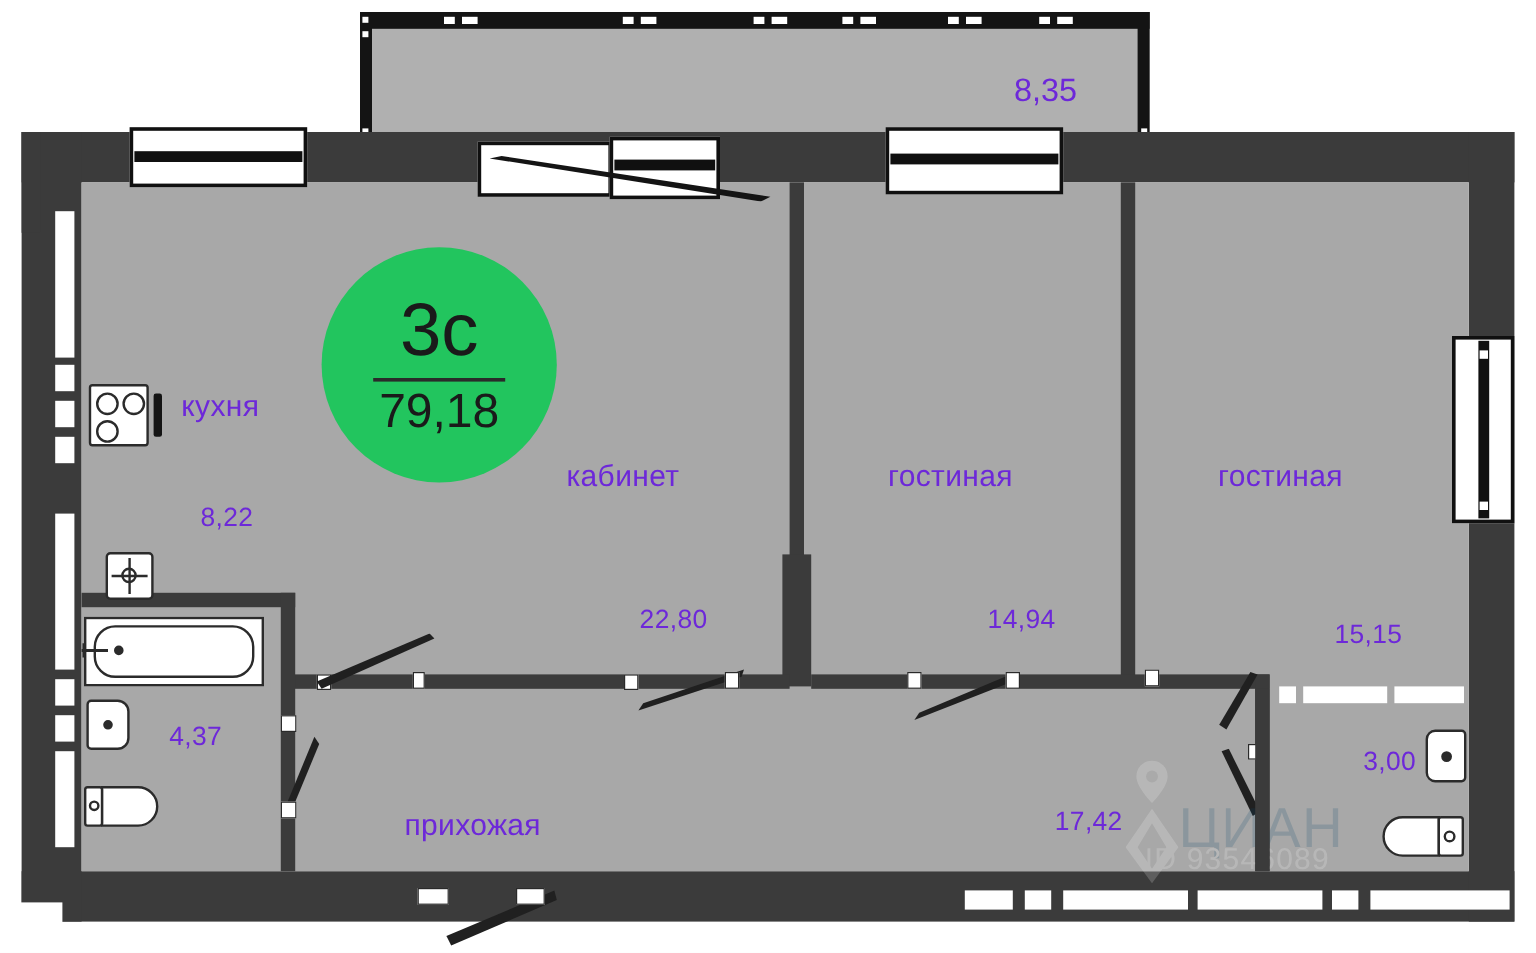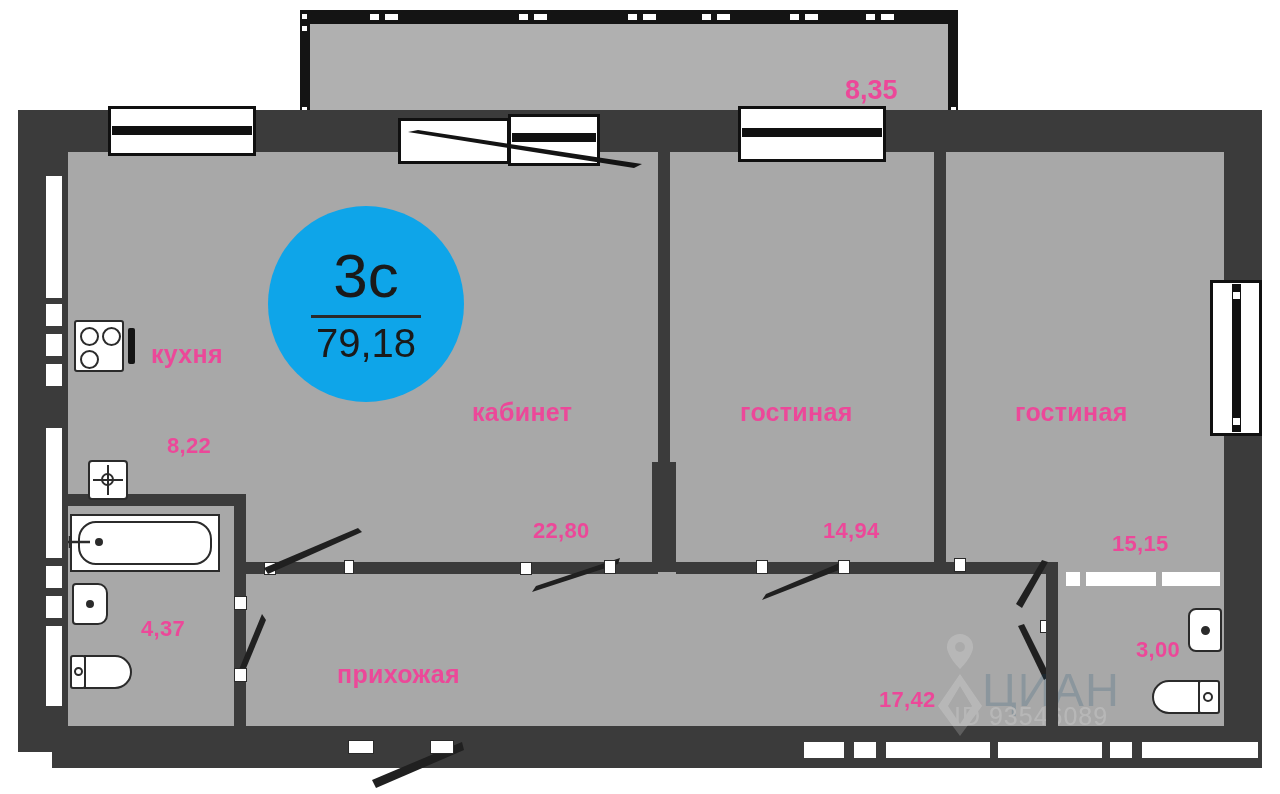--- a/index.html
+++ b/index.html
@@ -8,29 +8,29 @@
     position:relative;
     width:1280px;height:794px;
     background:#ffffff;
     overflow:hidden;
   }
   .wall{position:absolute;background:#3b3b3b;}
   .floor{position:absolute;background:#a8a8a8;}
   .floor-light{position:absolute;background:#b0b0b0;}
   .white{position:absolute;background:#ffffff;}
   .blk{position:absolute;background:#141414;}
-  .lbl{position:absolute;color:#ec4899;white-space:nowrap;font-weight:700;margin-top:15px;}
+  .lbl{position:absolute;color:#6d28d9;white-space:nowrap;font-weight:400;}
   .room-name{font-size:25px;letter-spacing:.3px;}
   .room-area{font-size:22px;letter-spacing:.3px;}
   .balc-area{font-size:27px;}
 
   
   #badge{
     position:absolute;left:268px;top:206px;width:196px;height:196px;
-    background:#0ea5e9;border-radius:50%;
+    background:#22c55e;border-radius:50%;
     display:flex;flex-direction:column;align-items:center;justify-content:center;
   }
   #badge .b-top{font-size:62px;color:#1a1a1a;line-height:62px;margin-bottom:2px;}
   #badge .b-rule{width:110px;height:3px;background:#2a2a2a;margin:6px 0 4px;}
   #badge .b-bot{font-size:40px;color:#1a1a1a;line-height:42px;}
 
   
   .win{position:absolute;background:#ffffff;border:3px solid #101010;box-sizing:border-box;}
   .win-bar{position:absolute;background:#101010;}
   .vent{position:absolute;background:#ffffff;}
@@ -235,21 +235,21 @@
 
   <div class="lbl room-name" style="left:472px;top:383px;">кабинет</div>
   <div class="lbl room-area" style="left:533px;top:503px;">22,80</div>
 
   <div class="lbl room-name" style="left:740px;top:383px;">гостиная</div>
   <div class="lbl room-area" style="left:823px;top:503px;">14,94</div>
 
   <div class="lbl room-name" style="left:1015px;top:383px;">гостиная</div>
   <div class="lbl room-area" style="left:1112px;top:516px;">15,15</div>
 
-  <div class="lbl room-name" style="left:337px;top:645px;text-align:center;">прихожая</div>
+  <div class="lbl room-name" style="left:337px;top:674px;text-align:center;">прихожая</div>
   <div class="lbl room-area" style="left:879px;top:672px;">17,42</div>
 
   <div class="lbl room-area" style="left:141px;top:601px;">4,37</div>
 
   <div class="lbl room-area" style="left:1136px;top:622px;">3,00</div>
 
   <div id="wm">
     <svg width="260" height="108" viewBox="0 0 260 108">
       <path d="M22 6 a13 13 0 0 1 13 13 c0 9 -13 22 -13 22 c0 0 -13 -13 -13 -22 a13 13 0 0 1 13 -13 z" fill="#ffffff"></path>
       <circle cx="22" cy="19" r="5" fill="#b8b8b8"></circle>

